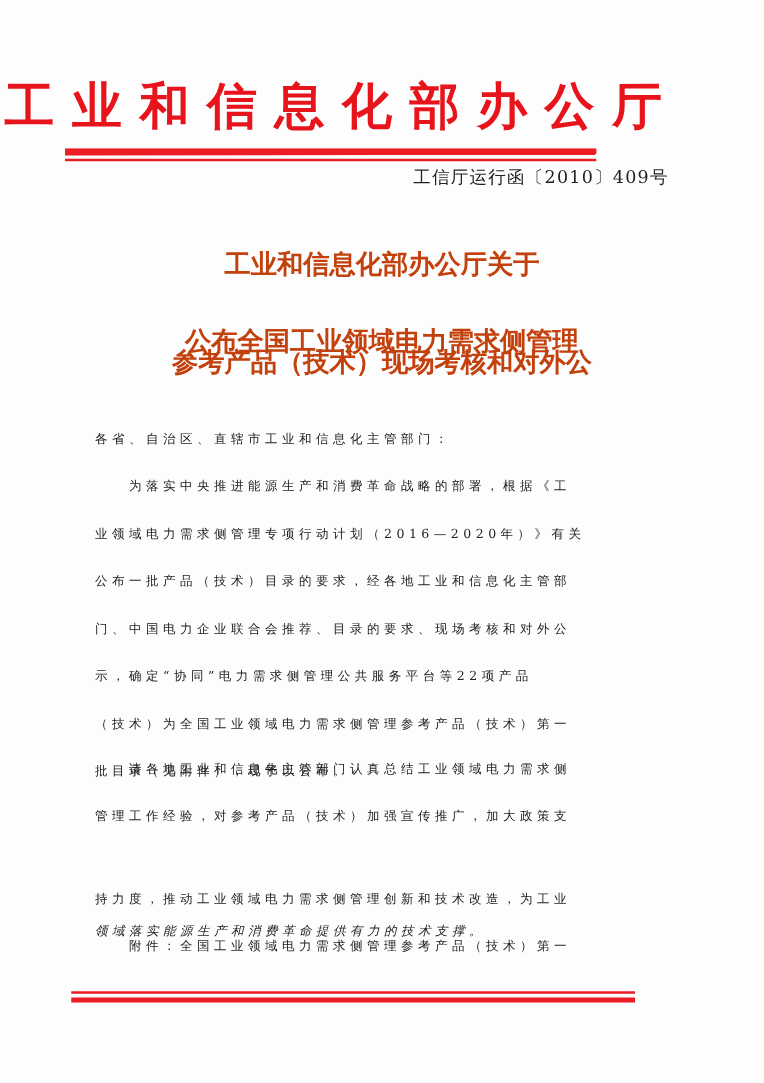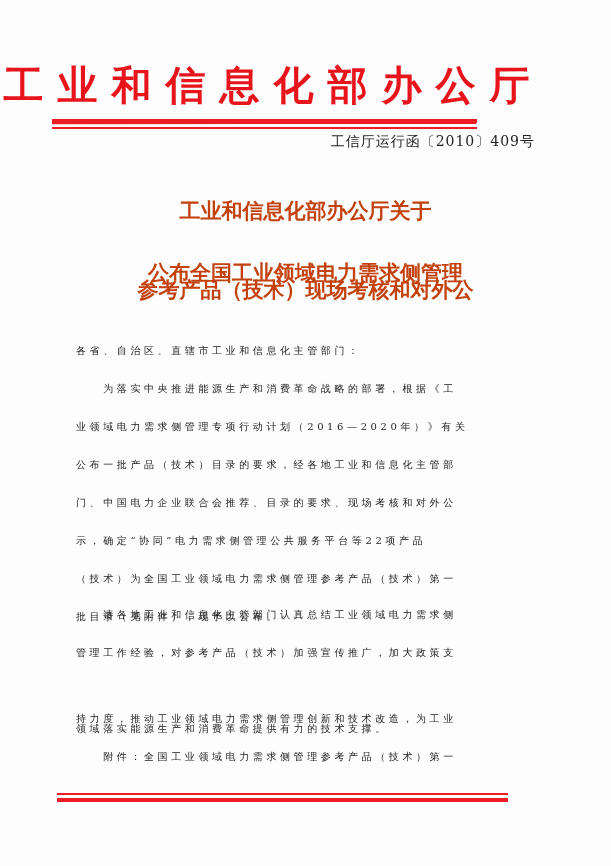--- a/index.html
+++ b/index.html
@@ -34,18 +34,18 @@
 <div class="body-line" style="top:420px;">业领域电力需求侧管理专项行动计划（2016—2020年）》有关</div>
 <div class="body-line" style="top:458px;">公布一批产品（技术）目录的要求，经各地工业和信息化主管部</div>
 <div class="body-line" style="top:496px;">门、中国电力企业联合会推荐、目录的要求、现场考核和对外公</div>
 <div class="body-line" style="top:534px;">示，确定“协同”电力需求侧管理公共服务平台等22项产品</div>
 <div class="body-line" style="top:572px;text-align:center;">（技术）为全国工业领域电力需求侧管理参考产品（技术）第一</div>
 <div class="body-line" style="top:610px;">批目录（见附件），现予以公布。</div>
 
 <div class="body-line" style="top:608px;">　　请各地工业和信息化主管部门认真总结工业领域电力需求侧</div>
 <div class="body-line" style="top:646px;">管理工作经验，对参考产品（技术）加强宣传推广，加大政策支</div>
 <div class="body-line" style="top:684px;margin-top:28px;">持力度，推动工业领域电力需求侧管理创新和技术改造，为工业</div>
-<div class="body-line" style="top:722px;">领域落实能源生产和消费革命提供有力的技术支撑。</div>
+<div class="body-line" style="top:738px;font-style:italic;">领域落实能源生产和消费革命提供有力的技术支撑。</div>
 
 <div class="body-line" style="top:750px;">　　附件：全国工业领域电力需求侧管理参考产品（技术）第一</div>
 
 <div class="rule-thick" style="left:57px;top:793px;width:451px;height:1.5px;"></div>
 <div class="rule-thick" style="left:57px;top:798px;width:451px;height:4px;"></div>
 
 </body></html>

